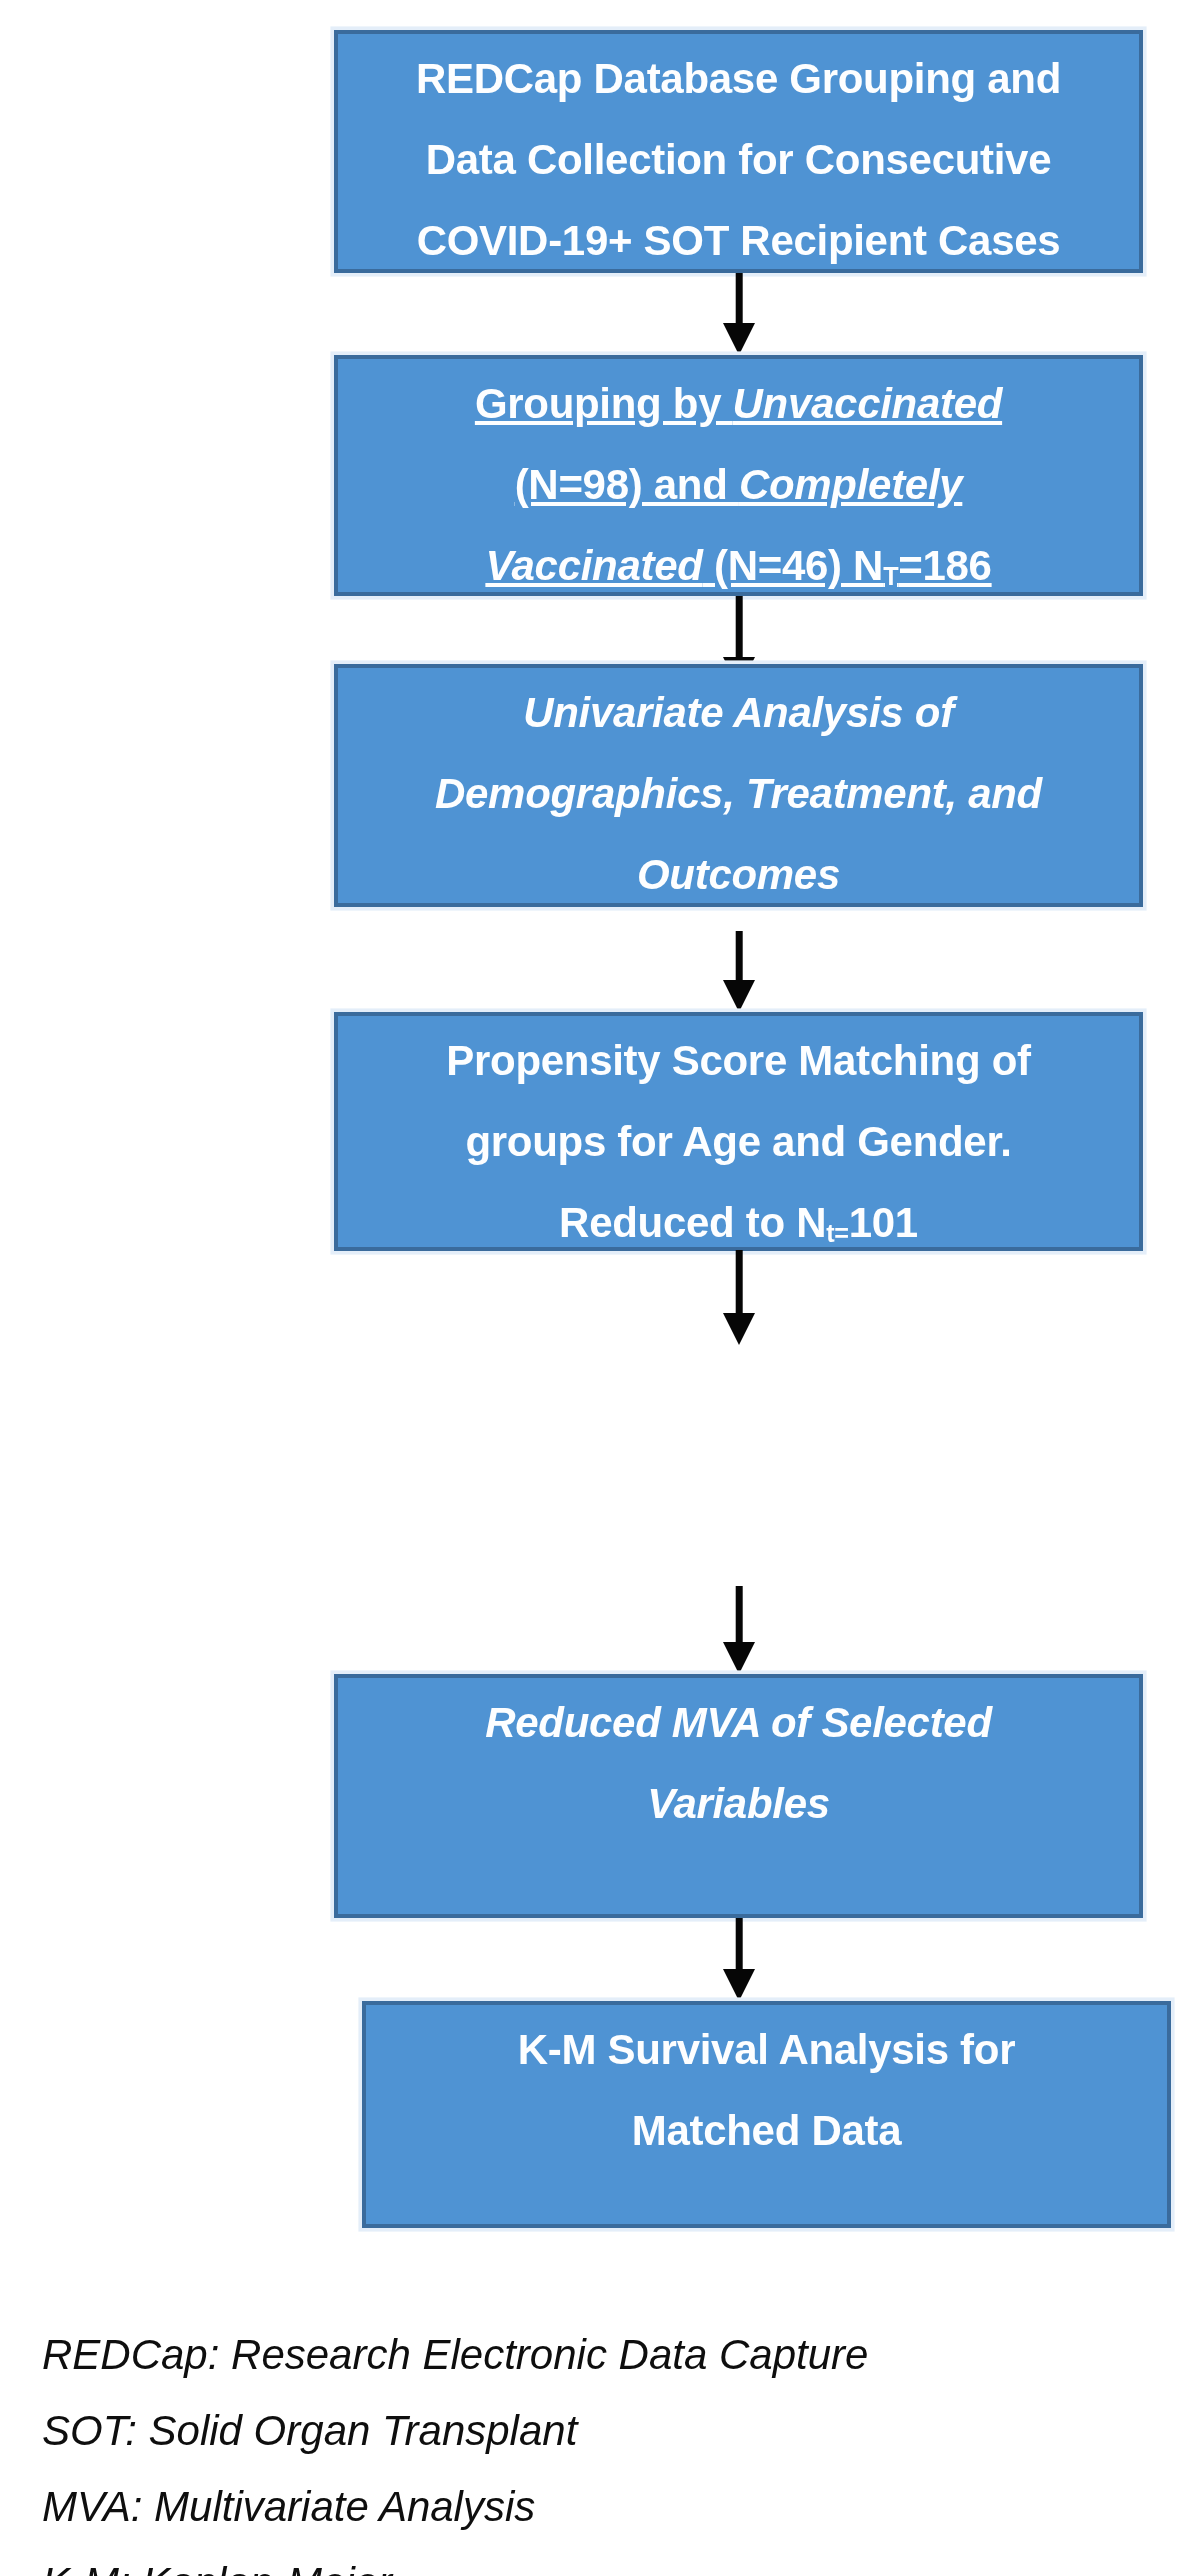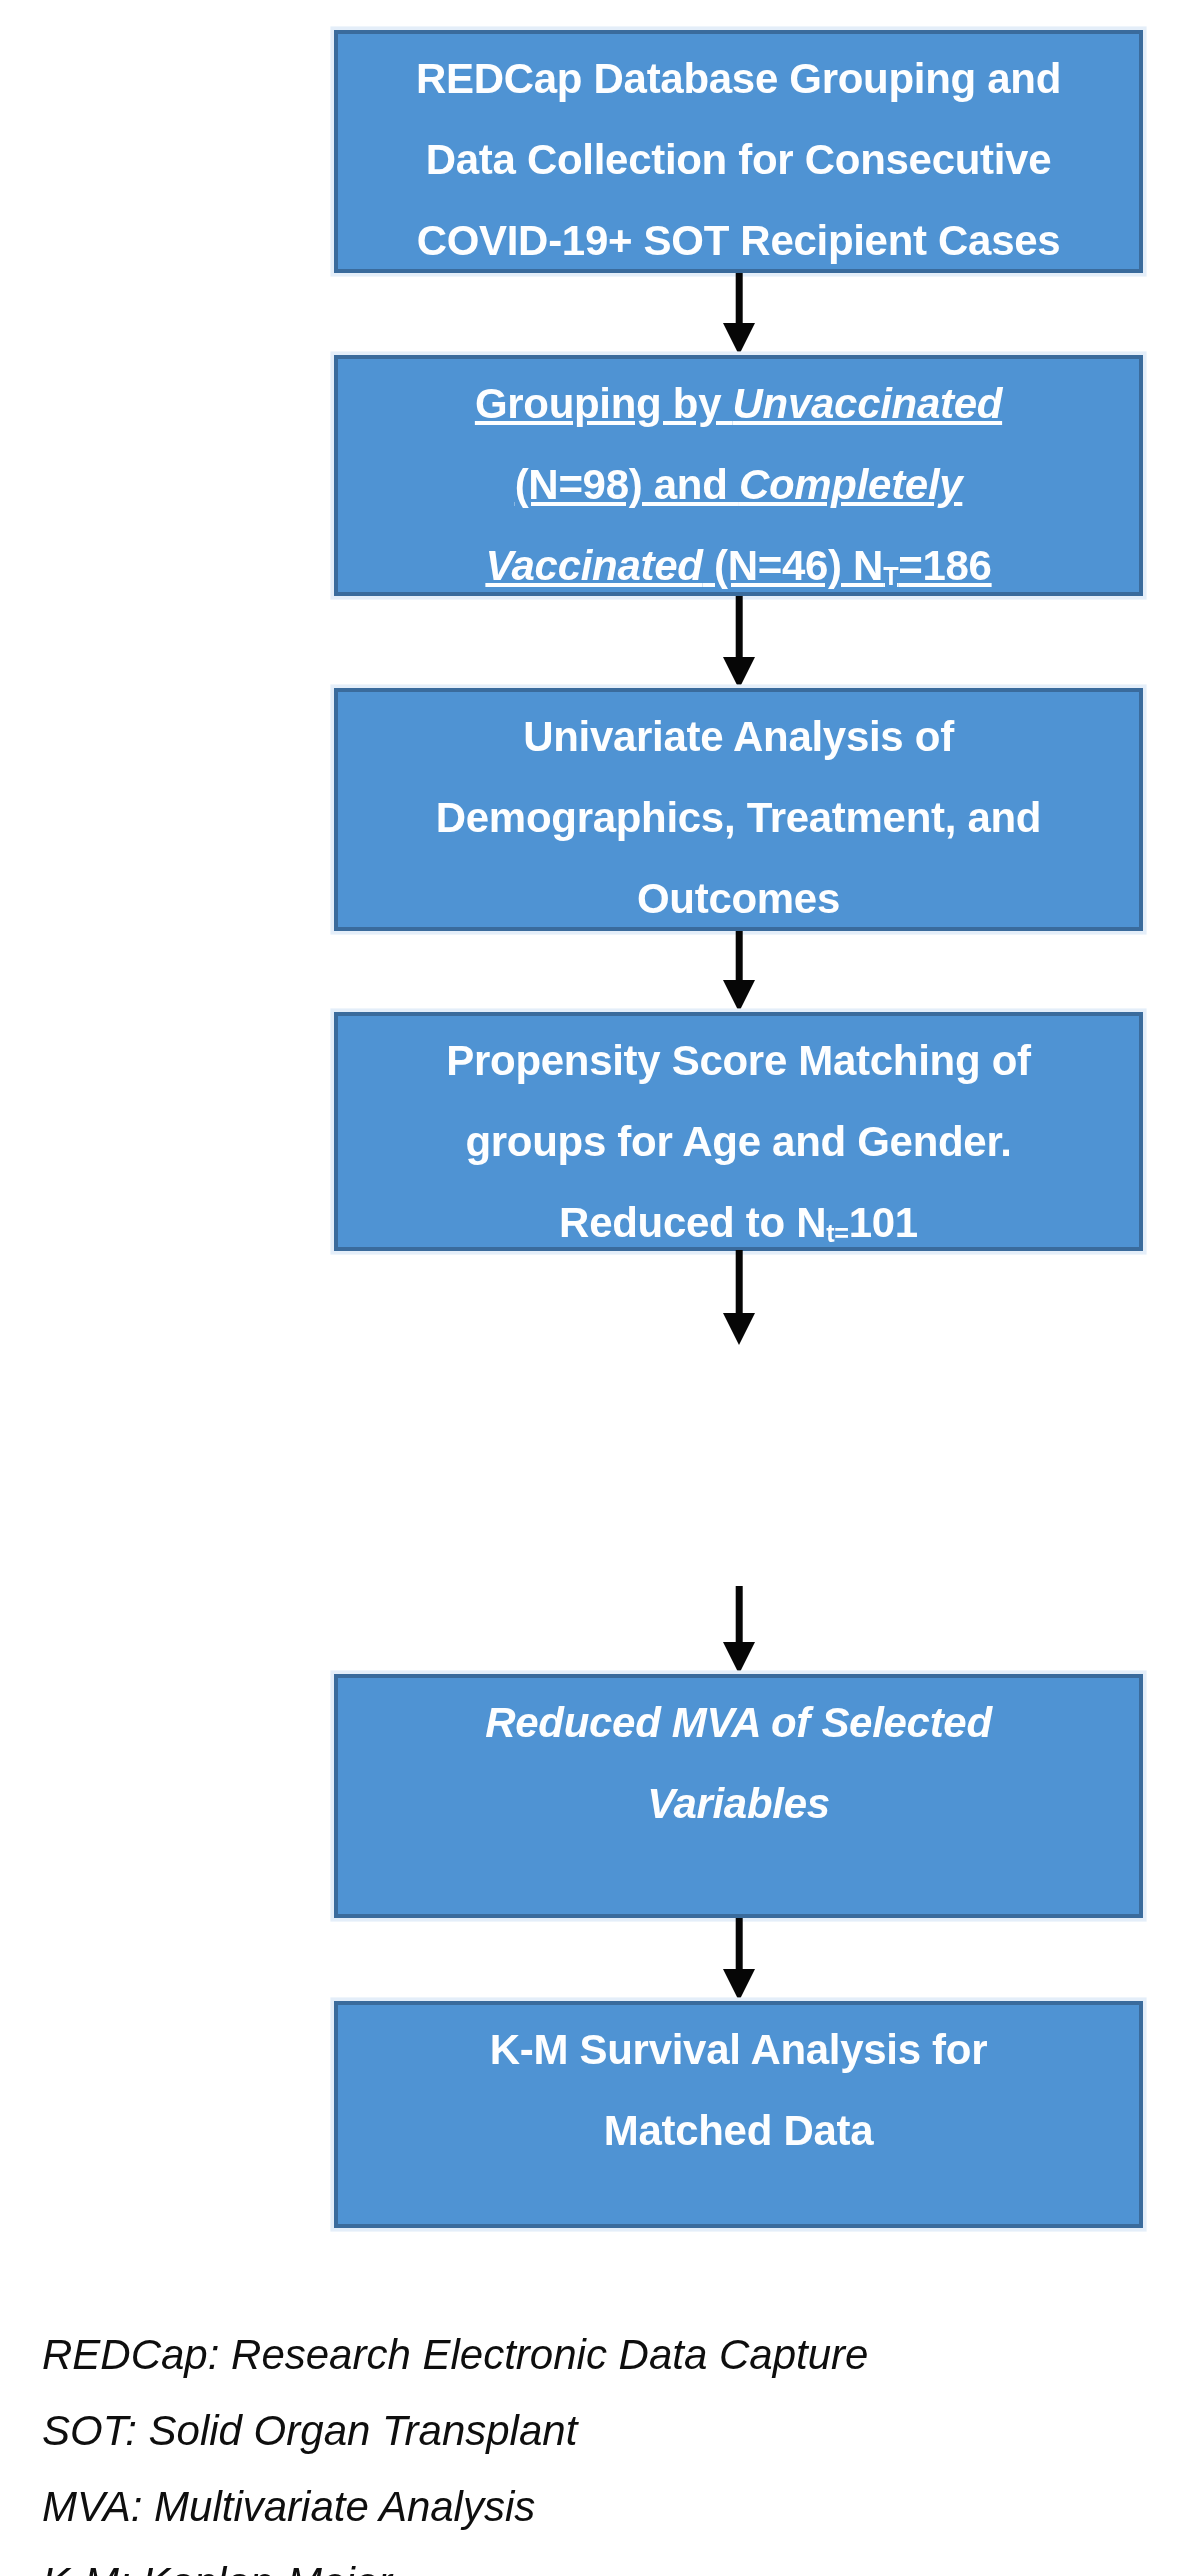--- a/index.html
+++ b/index.html
@@ -25,25 +25,25 @@
   .box .txt{
     margin:0;
     padding:3.6px 14.3px 0 14.3px;
     font-size:42px;
     font-weight:bold;
     line-height:81px;
     letter-spacing:-0.3px;
   }
   .b1{top:30px;height:243px;}
   .b2{top:355px;height:241px;text-decoration:underline;}
-  .b3{top:688px;height:243px;}
+  .b3{top:664px;height:243px;font-style:italic;}
   .b4{top:1012px;height:239px;}
   .b5{top:1346px;height:241px;}
   .b6{top:1674px;height:244px;font-style:italic;}
-  .b7{top:2001px;height:227px;}
+  .b7{top:2001px;height:227px;margin-left:28px;}
   .it{font-style:italic;}
   .sb{font-size:0.6em;position:relative;top:0.2em;}
   .arrow{
     position:absolute;
     left:723px;
     width:32px;
   }
   .a1{top:273px;height:82px;}
   .a2{top:596px;height:93px;}
   .a3{top:931px;height:81px;}

